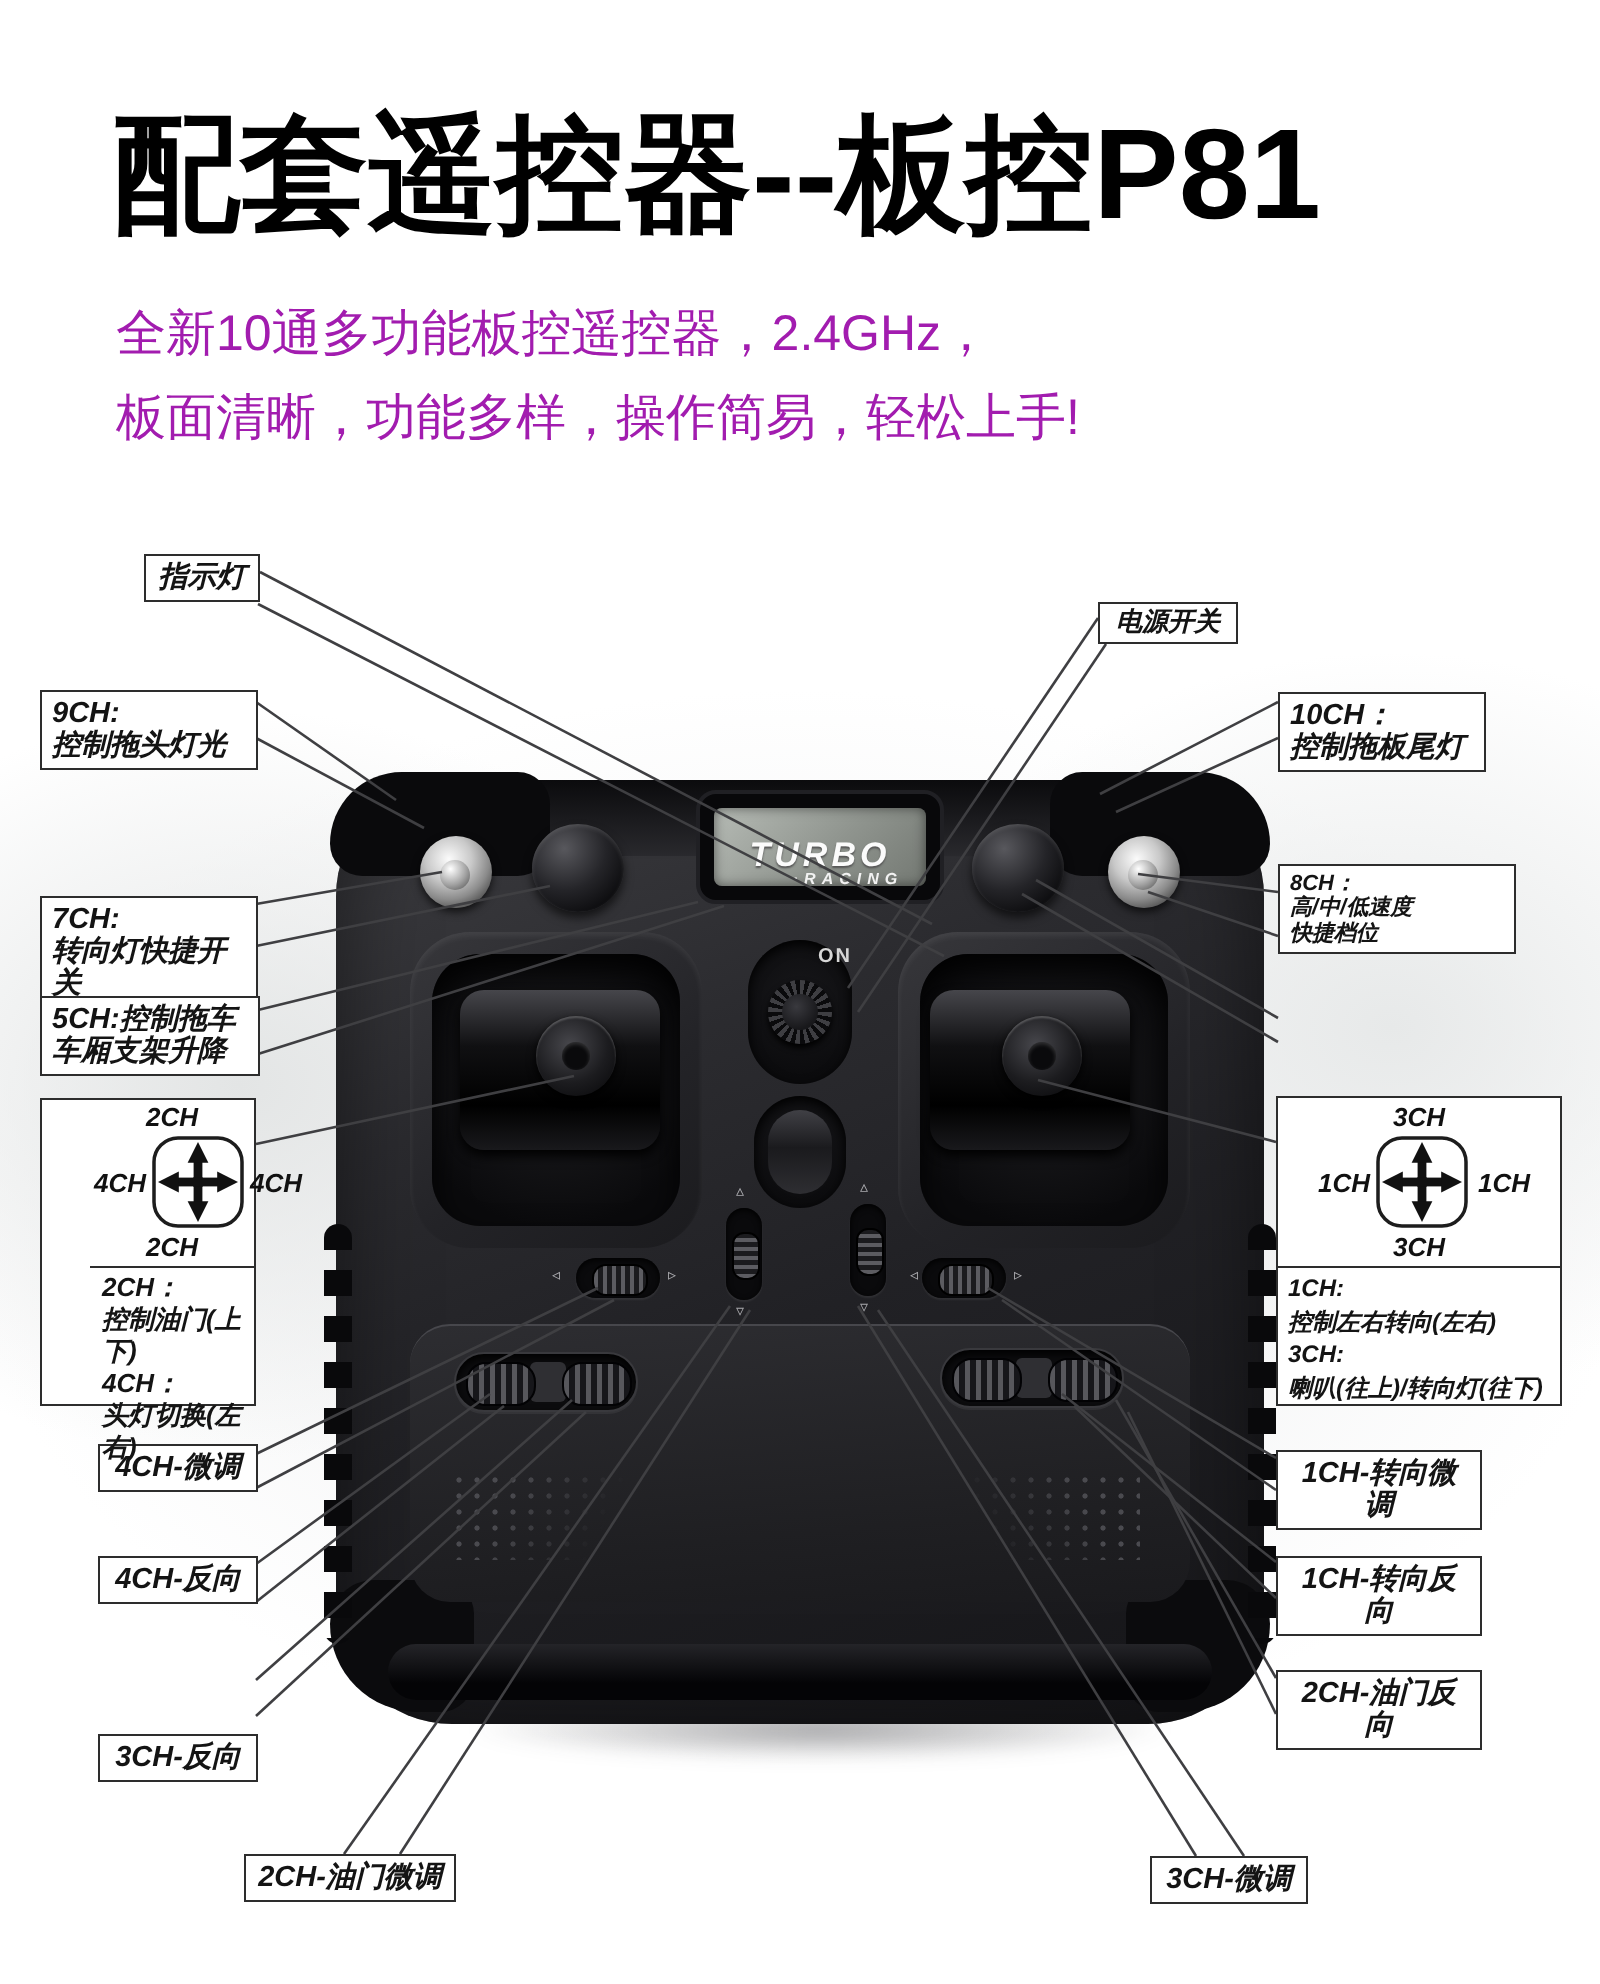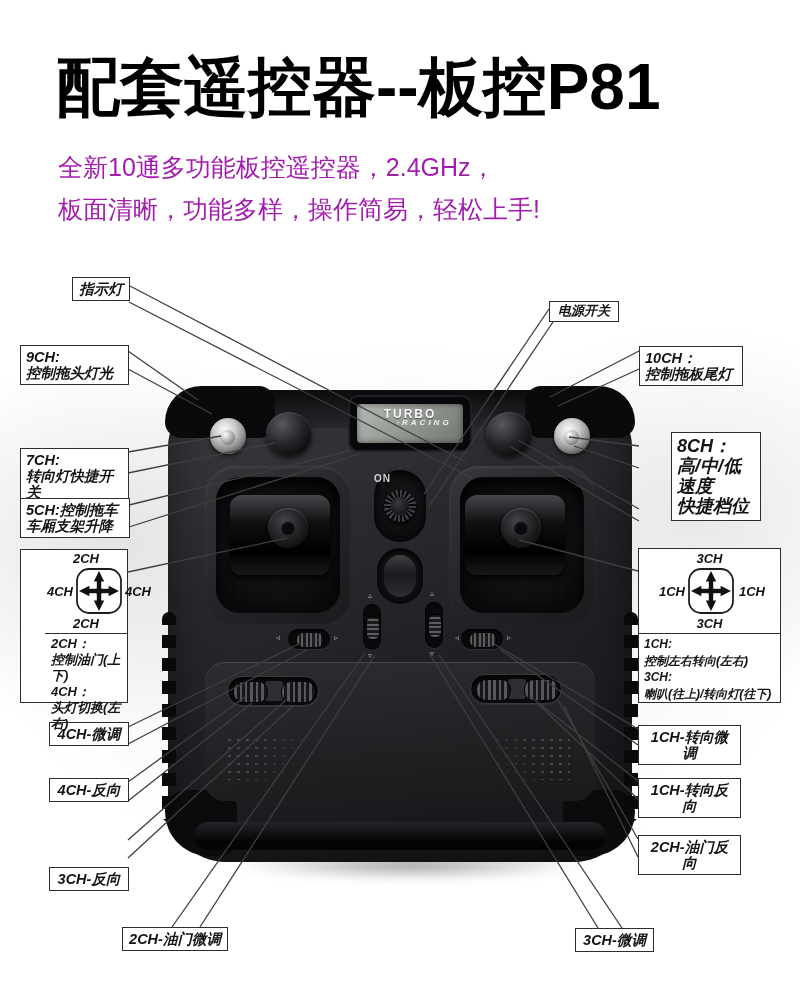--- a/index.html
+++ b/index.html
@@ -39,35 +39,35 @@
   .bumpbr{left:395px;top:400px;width:72px;height:66px;border-radius:20px 26px 52px 20px;background:#0b0b0d;}
   .botband{left:26px;top:432px;width:412px;height:28px;border-radius:14px;
     background:linear-gradient(180deg,#242428,#040406 70%);}
   .ridges{width:14px;height:210px;border-radius:7px;
     background:repeating-linear-gradient(180deg,#09090b 0 13px,rgba(0,0,0,0) 13px 23px);}
   #display{left:180px;top:5px;width:124px;height:57px;border-radius:10px;background:#08080a;
     border:2px solid #202024;box-sizing:border-box;}
   #screen{left:7px;top:7px;width:106px;height:39px;border-radius:4px;text-align:center;
     background:linear-gradient(135deg,#b6bbb5,#8f948e 55%,#737872);
     box-shadow:inset 0 0 6px rgba(0,0,0,.5);}
-  .brand1{display:block;margin-top:3px;font-size:12px;font-weight:900;
+  .brand1{display:block;margin-top:14px;font-size:17px;font-weight:900;font-style:italic;
     letter-spacing:2px;color:#fbfbfb;text-shadow:0 1px 1px #555;}
   .brand2{display:block;margin-top:-3px;font-size:8px;font-weight:700;font-style:italic;
     letter-spacing:3px;color:#f2f2f2;padding-left:28px;}
   .toggle{width:36px;height:36px;border-radius:50%;
     background:radial-gradient(circle at 40% 32%,#fbfbfb,#c9c9c9 35%,#8b8b8b 62%,#3a3a3a 88%);
     box-shadow:0 2px 4px rgba(0,0,0,.7);}
   .lever{left:10px;top:12px;width:15px;height:15px;border-radius:50%;
     background:radial-gradient(circle at 35% 30%,#fff,#a3a3a3 55%,#4c4c4c);}
   .knob{width:46px;height:44px;border-radius:50%;
     background:radial-gradient(circle at 35% 28%,#58585d,#242428 48%,#0a0a0c 82%);
     box-shadow:0 3px 5px rgba(0,0,0,.6), inset 0 1px 2px rgba(255,255,255,.14);}
   .oval{border-radius:26px;background:radial-gradient(circle at 50% 40%,#17171a,#0b0b0d 80%);
     box-shadow:inset 0 2px 6px #000;}
-  .onlabel{left:0;top:3px;width:100%;text-align:left;font-size:10px;font-weight:700;
+  .onlabel{left:0;top:3px;width:100%;text-align:right;font-size:10px;font-weight:700;
     letter-spacing:1px;color:#d6d6d6;}
   .pknob{left:10px;top:20px;width:32px;height:32px;border-radius:50%;
     background:repeating-conic-gradient(#3e3e42 0deg 9deg,#0a0a0c 9deg 18deg);
     box-shadow:0 2px 3px #000;}
   .pknob::after{content:"";position:absolute;left:7px;top:7px;width:18px;height:18px;
     border-radius:50%;background:radial-gradient(circle at 40% 35%,#39393e,#18181b 70%);}
   .modebtn{left:7px;top:7px;width:32px;height:42px;border-radius:16px;
     background:linear-gradient(180deg,#404045,#1a1a1d 45%,#2e2e32);}
   .well{width:146px;height:158px;border-radius:30px;
     background:linear-gradient(145deg,#37373b,#232327 60%,#1b1b1e);
@@ -246,21 +246,21 @@
   <div class="callout center" style="left:72px;top:277px;width:58px;">指示灯</div>
   <div class="callout" style="left:20px;top:345px;width:109px;">9CH:
 控制拖头灯光</div>
   <div class="callout" style="left:20px;top:448px;width:109px;">7CH:
 转向灯快捷开关</div>
   <div class="callout" style="left:20px;top:498px;width:110px;">5CH:控制拖车
 车厢支架升降</div>
   <div class="callout center" style="left:549px;top:301px;width:70px;font-size:13px;padding:2px 3px;">电源开关</div>
   <div class="callout" style="left:639px;top:346px;width:104px;">10CH：
 控制拖板尾灯</div>
-  <div class="callout" style="left:639px;top:432px;width:90px;font-size:18px;margin-left:32px;">8CH：
+  <div class="callout" style="left:639px;top:432px;width:119px;font-size:11px;">8CH：
 高/中/低速度
 快捷档位</div>
   <div class="callout center" style="left:49px;top:722px;width:80px;">4CH-微调</div>
   <div class="callout center" style="left:49px;top:778px;width:80px;">4CH-反向</div>
   <div class="callout center" style="left:49px;top:835px;width:80px;margin-top:32px;">3CH-反向</div>
   <div class="callout center" style="left:122px;top:927px;width:106px;">2CH-油门微调</div>
   <div class="callout center" style="left:638px;top:725px;width:103px;">1CH-转向微调</div>
   <div class="callout center" style="left:638px;top:778px;width:103px;">1CH-转向反向</div>
   <div class="callout center" style="left:638px;top:835px;width:103px;">2CH-油门反向</div>
   <div class="callout center" style="left:575px;top:928px;width:79px;">3CH-微调</div>

